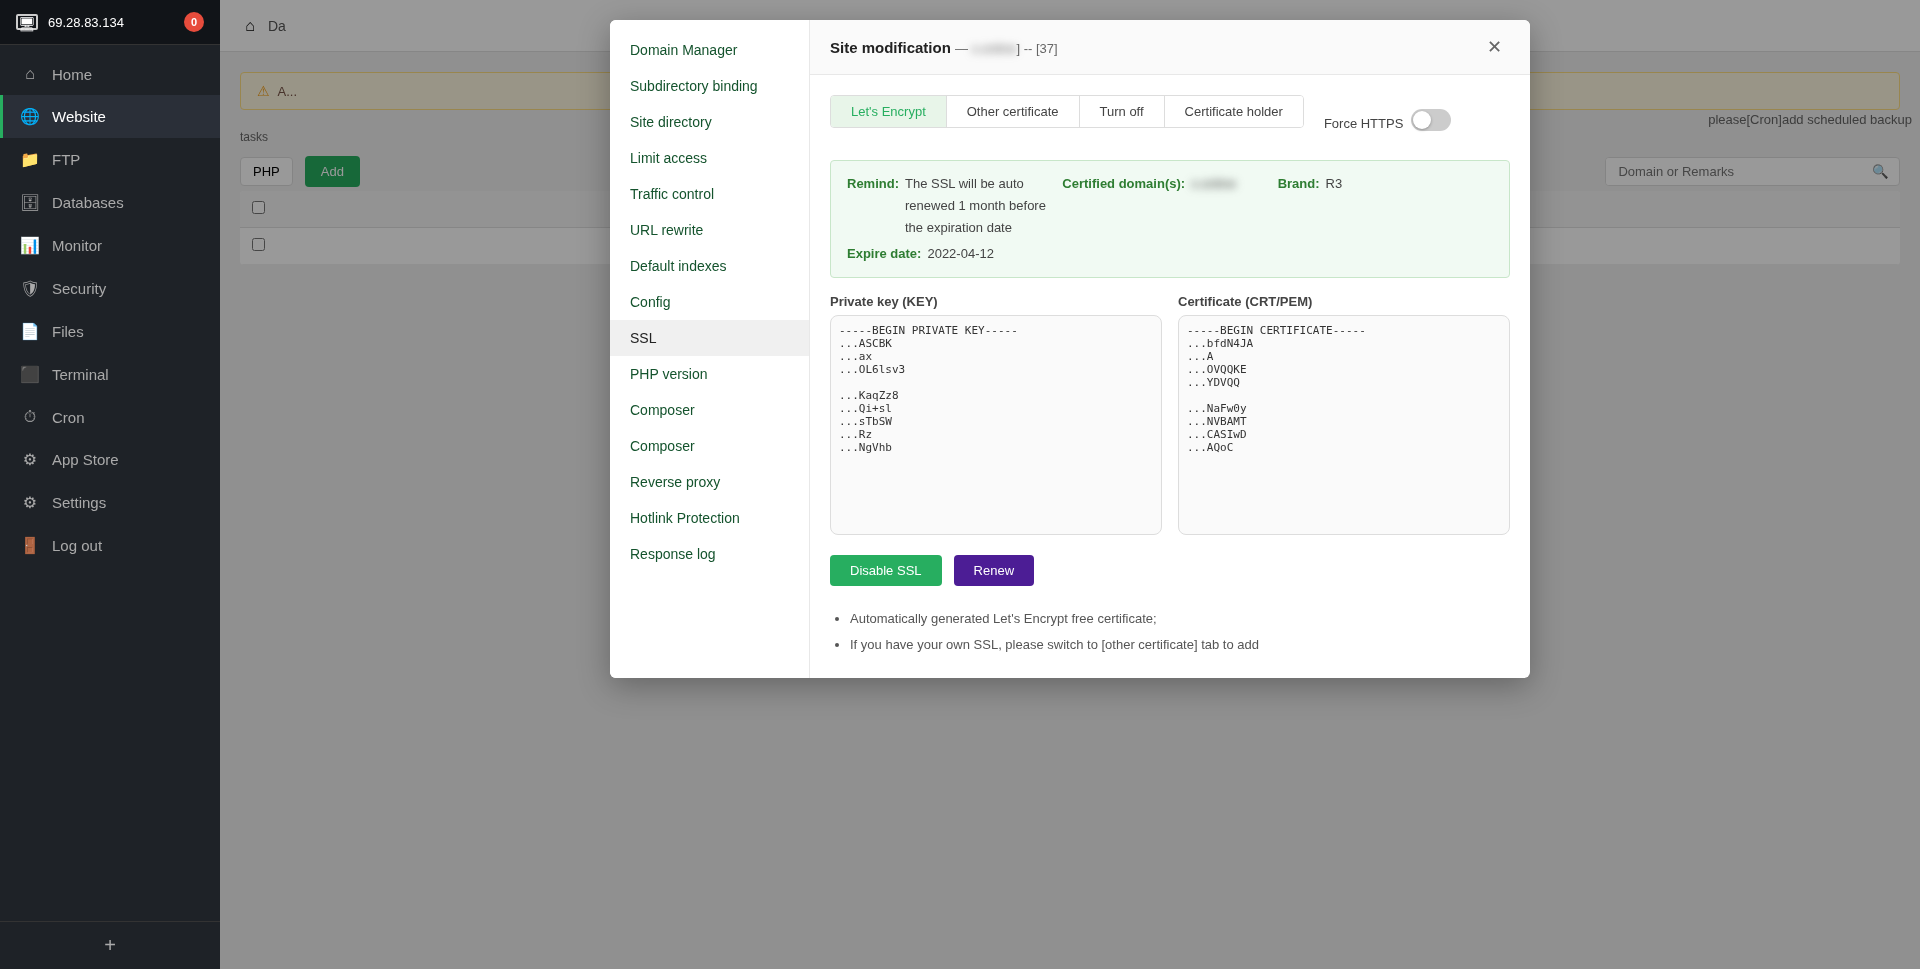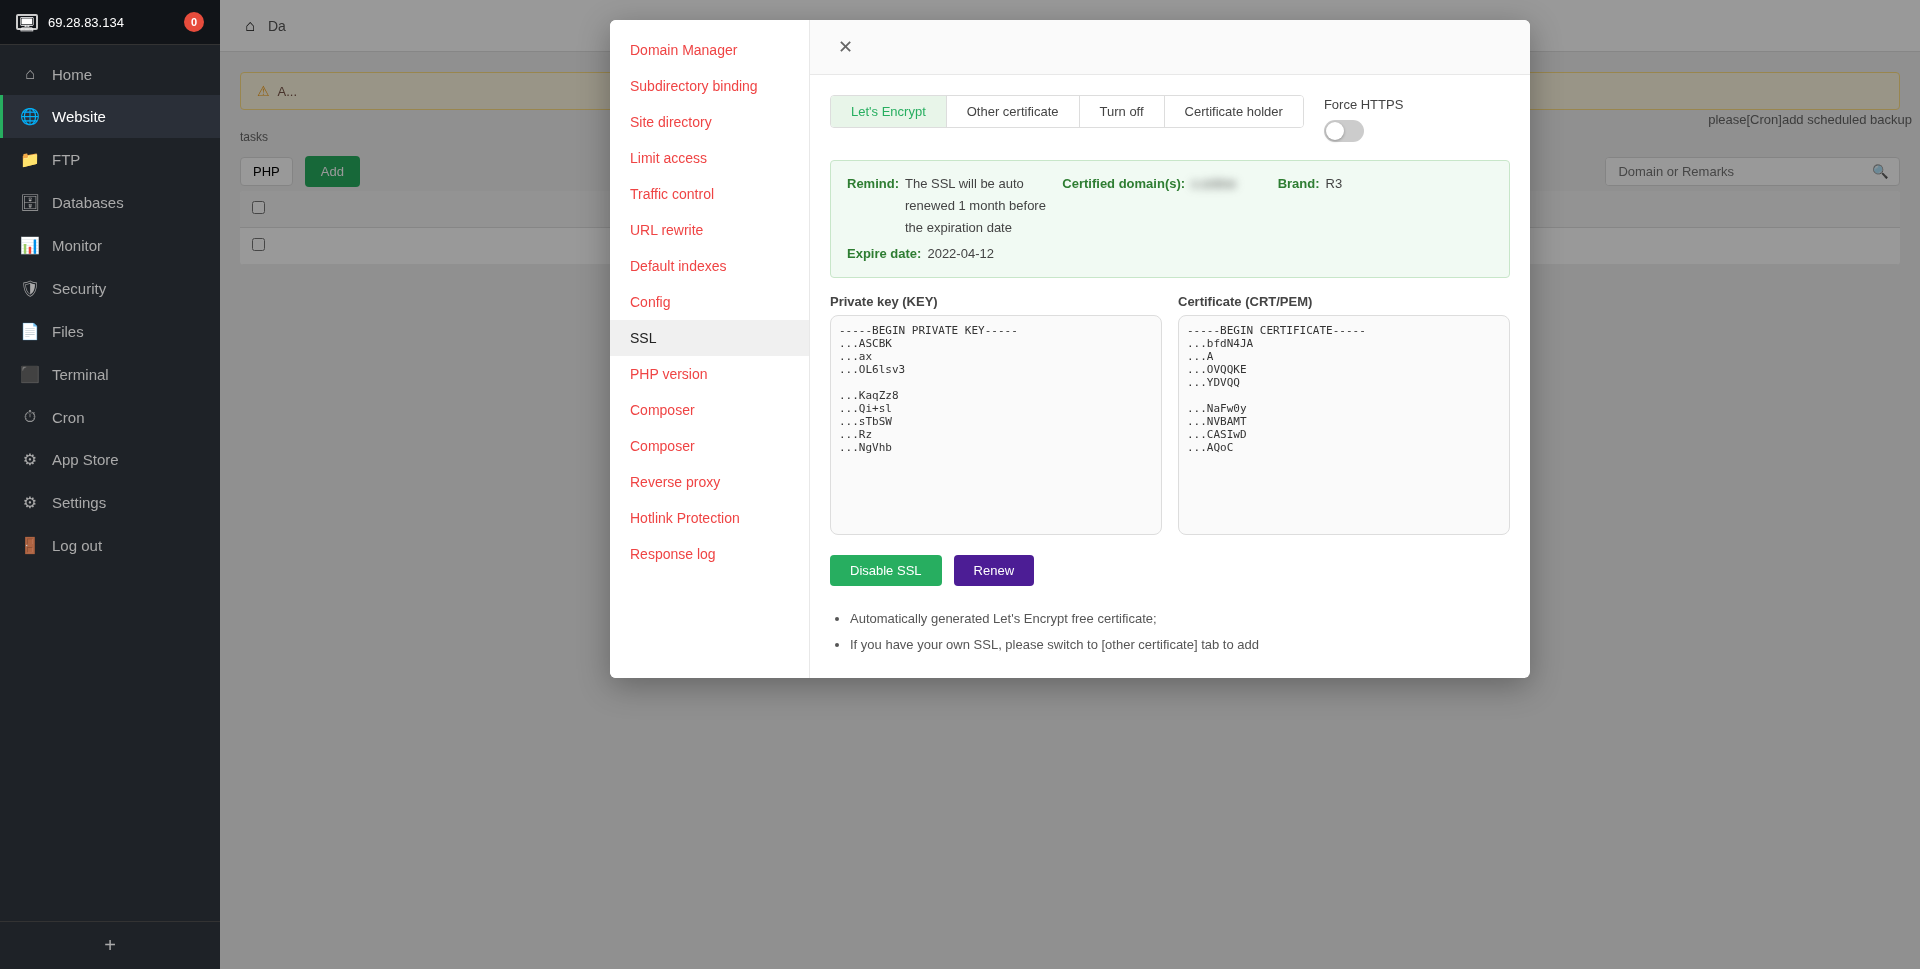--- a/index.html
+++ b/index.html
@@ -279,21 +279,21 @@
       min-width: 200px;
       background: #fff;
       border-right: 1px solid #e8e8e8;
       padding: 12px 0;
       overflow-y: auto;
     }
 
     .modal-sidebar-item {
       padding: 10px 20px;
       font-size: 14px;
-      color: #ef4444;
+      color: #14532d;
       cursor: pointer;
       transition: background 0.15s;
     }
     .modal-sidebar-item.active { background: #f0f0f0; font-weight: 500; color: #222; }
 
     .modal-body {
       flex: 1;
       display: flex;
       flex-direction: column;
       overflow: hidden;
@@ -347,26 +347,25 @@
       background: #fff;
       border-right: 1px solid #ddd;
       color: #444;
     }
 
     .ssl-tab:last-child { border-right: none; }
     .ssl-tab.active { background: #e8f5e9; color: #27ae60; font-weight: 500; }
 
     .force-https {
       display: flex;
-      align-items: flex-start;
+      align-items: flex-end;
       gap: 8px;
       margin-left: 20px;
       font-size: 13px;
       color: #444;
-      flex-direction: column;
     }
 
     .toggle-switch {
       width: 40px;
       height: 22px;
       background: #ccc;
       border-radius: 11px;
       position: relative;
       cursor: pointer;
     }
@@ -649,20 +648,24 @@
         <div class="modal-sidebar-item">PHP version</div>
         <div class="modal-sidebar-item">Composer</div>
         <div class="modal-sidebar-item">Composer</div>
         <div class="modal-sidebar-item">Reverse proxy</div>
         <div class="modal-sidebar-item">Hotlink Protection</div>
         <div class="modal-sidebar-item">Response log</div>
       </div>
 
       <div class="modal-body">
         <div class="modal-header">
+          <span class="modal-title">
+            <span>Site modification</span>
+            <span style="font-weight:normal;color:#666;font-size:13px;"> — <span class="blurred" style="font-size:13px;">x.online</span>] -- [37]</span>
+          </span>
           <button class="modal-close">✕</button>
         </div>
 
         <div class="modal-content">
 
           <div class="ssl-header-row">
             <div class="ssl-tabs">
               <div class="ssl-tab active">Let's Encrypt</div>
               <div class="ssl-tab">Other certificate</div>
               <div class="ssl-tab">Turn off</div>

